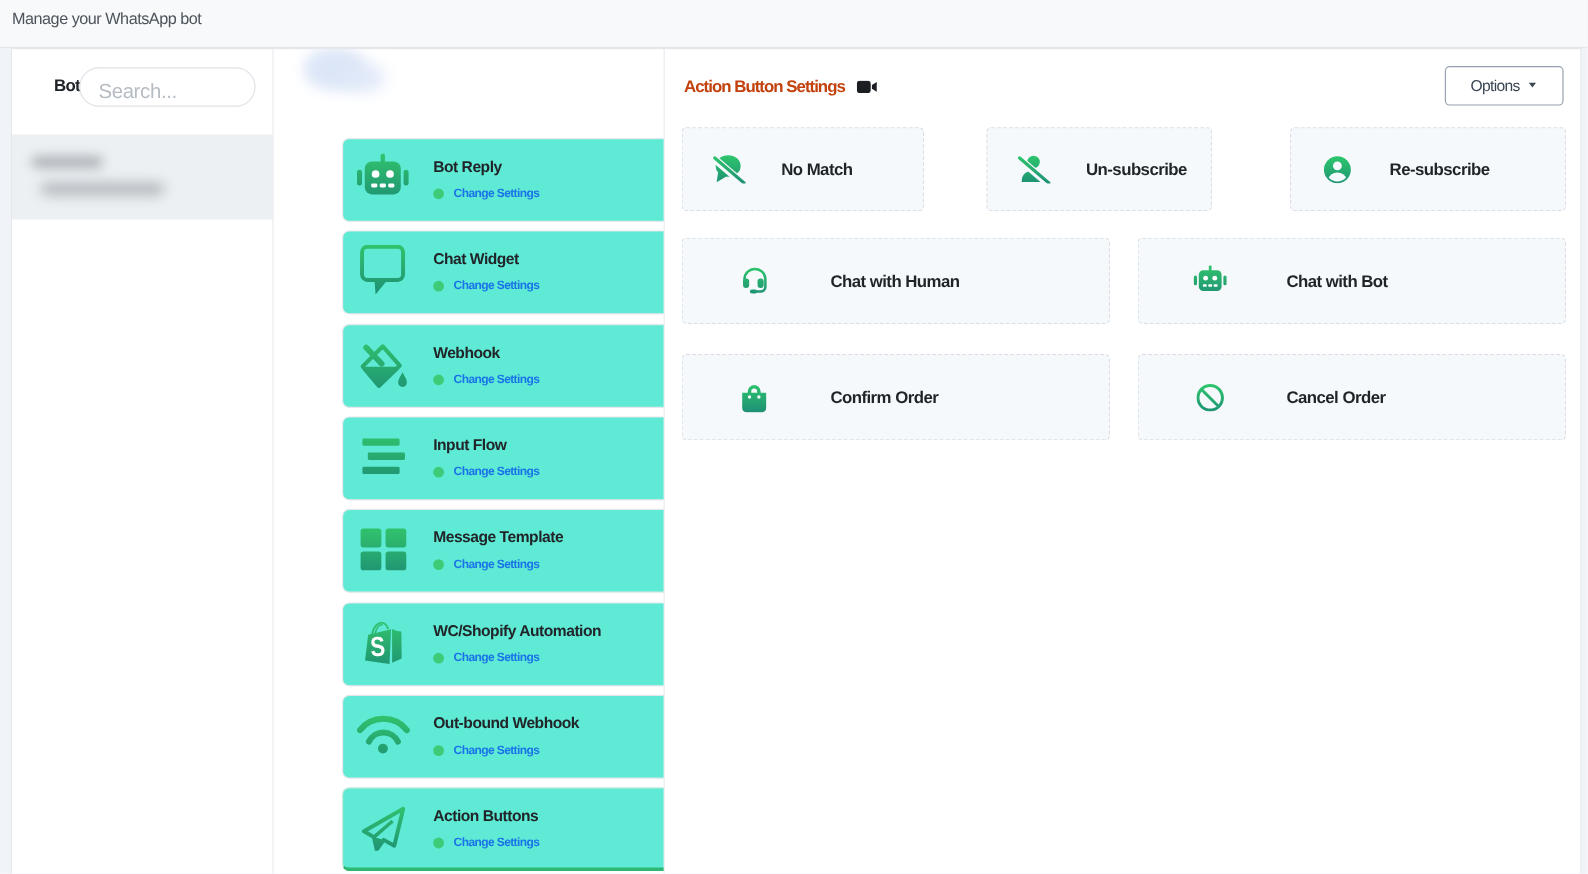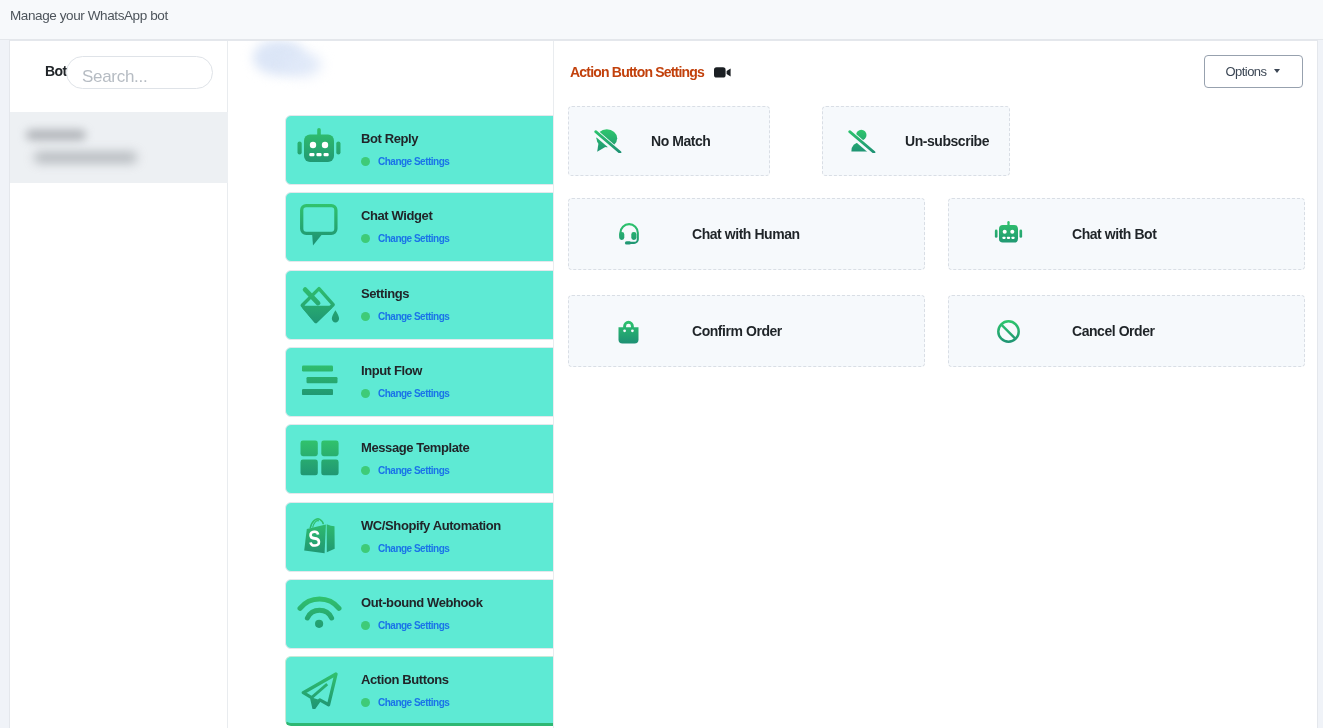--- a/index.html
+++ b/index.html
@@ -111,21 +111,21 @@
       </div>
       <div class="mcard" style="top:230px">
         <div class="mi">
             <svg width="46" height="44" viewBox="0 0 48 46">
 <path d="M24,6.9 L38.8,23.7 L20.6,41.2 L6.5,24.4 Z" fill="none" stroke="url(#g48)" stroke-width="3.6" stroke-linejoin="round"></path>
 <path d="M8.2,26.5 L35.9,26.5 L20.6,41.2 Z" fill="url(#g48)" stroke="url(#g48)" stroke-width="3.6" stroke-linejoin="round"></path>
 <path d="M9.5,8 L23,22" stroke="url(#g48)" stroke-width="5" stroke-linecap="round"></path>
 <path d="M41.2,29.5 C43.5,33.5 45,36 45,38.2 C45,40.6 43.3,42.3 41.2,42.3 C39.1,42.3 37.4,40.6 37.4,38.2 C37.4,36 38.9,33.5 41.2,29.5 Z" fill="url(#g48)"></path>
 </svg>
           </div>
-        <div class="mt">Settings</div>
+        <div class="mt">Webhook</div>
           <div class="dot"></div>
           <div class="cs">Change Settings</div>
       </div>
       <div class="mcard" style="top:307px">
         <div class="mi">
             <svg width="40" height="40" viewBox="0 0 40 40">
 <g fill="url(#g40)">
 <rect x="3" y="4.5" width="31" height="6" rx="1.2"></rect>
 <rect x="7.5" y="16.1" width="31" height="6.2" rx="1.2"></rect>
 <rect x="3" y="27.9" width="31" height="6.2" rx="1.2"></rect>
@@ -216,20 +216,30 @@
         <div class="ric" style="width:77px">
             <svg width="29" height="24" viewBox="0 0 29 24">
 <circle cx="14.3" cy="6" r="5.2" fill="url(#g24)"></circle>
 <path d="M4.4,22.6 Q4.4,13.6 13.6,13.6 Q22.4,13.6 22.4,22.6 Z" fill="url(#g24)"></path>
 <path d="M2.1,3.2 L26.4,24" stroke="#f6f9fc" stroke-width="6.2"></path>
 <path d="M2.7,2.6 L27,23.4" stroke="url(#g24)" stroke-width="2.7" stroke-linecap="round"></path>
 </svg>
           </div>
         <div class="rtx" style="left:82px">Un-subscribe</div>
       </div>
+      <div class="rcard" style="left:522px;top:66px;width:230px;height:70px">
+        <div class="ric" style="width:77px">
+            <svg width="23" height="23" viewBox="0 0 23 23">
+<circle cx="11.5" cy="11.5" r="11.2" fill="url(#g24)"></circle>
+<circle cx="11.5" cy="8.2" r="3.7" fill="#f6f9fc"></circle>
+<ellipse cx="11.5" cy="19" rx="7.2" ry="5.2" fill="#f6f9fc" clip-path="url(#pc)"></ellipse>
+</svg>
+          </div>
+        <div class="rtx" style="left:82px">Re-subscribe</div>
+      </div>
       <div class="rcard" style="left:15px;top:158px;width:357px;height:72px">
         <div class="ric" style="width:119px">
             <svg width="24" height="24" viewBox="0 0 24 24">
 <path d="M3.4,14 L3.4,10.8 A8.7,8.7 0 0 1 20.8,10.8 L20.8,17.2 A3.7,3.7 0 0 1 17.1,20.9 L12.2,20.9" fill="none" stroke="url(#g24)" stroke-width="2.1" stroke-linecap="round"></path>
 <rect x="2.2" y="10" width="5.1" height="7.9" rx="2.4" fill="url(#g24)"></rect>
 <rect x="14.3" y="10" width="5.1" height="7.9" rx="2.4" fill="url(#g24)"></rect>
 <rect x="7.9" y="19.2" width="6.1" height="3.4" rx="1.7" fill="url(#g24)"></rect>
 </svg>
           </div>
         <div class="rtx" style="left:123px">Chat with Human</div>

